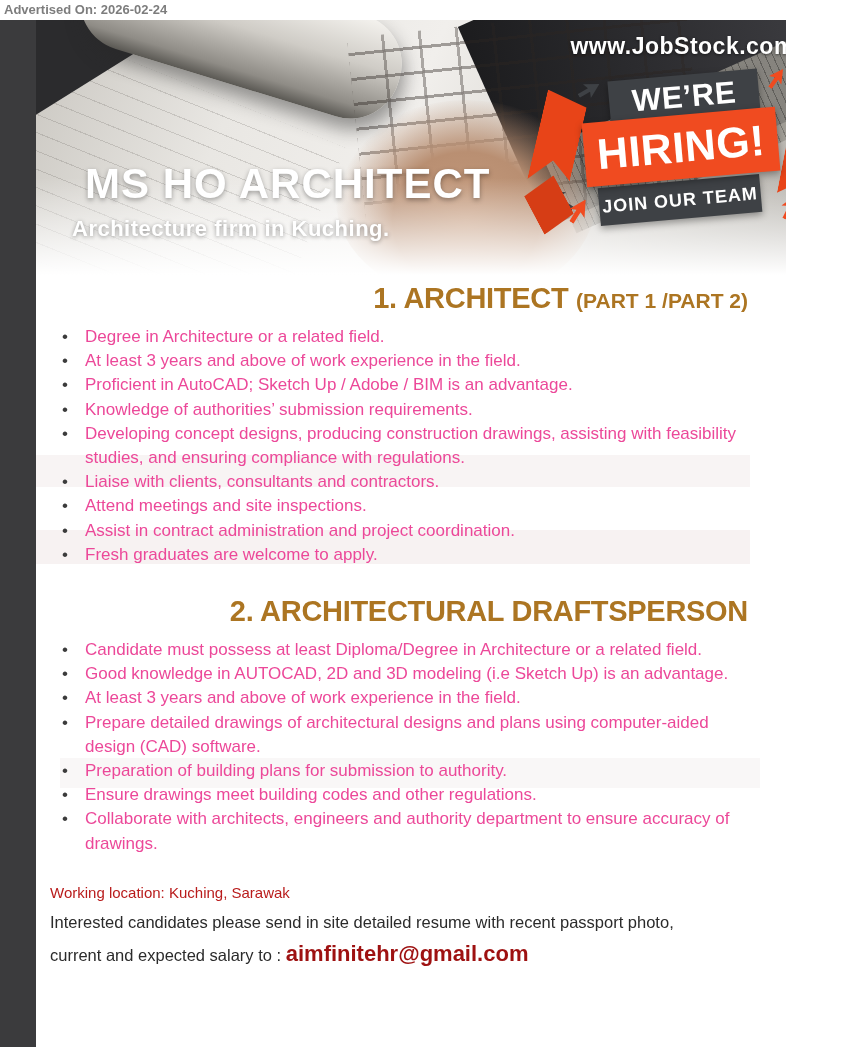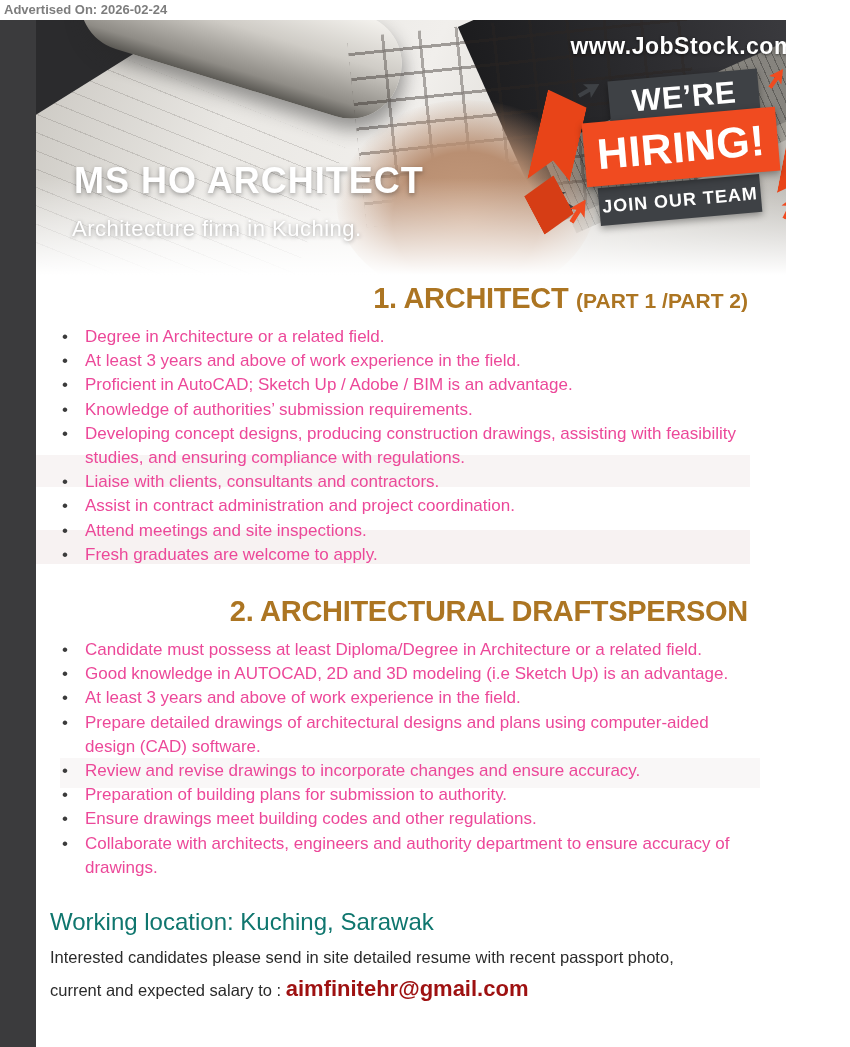--- a/index.html
+++ b/index.html
@@ -25,23 +25,23 @@
                repeating-linear-gradient(90deg,transparent 0 34px,rgba(45,38,34,.65) 34px 37px);}
   .ph-hand{left:300px;top:80px;width:260px;height:200px;border-radius:50%;
     background:radial-gradient(ellipse at 50% 60%,#c59b7d 0%,#b98f72 40%,rgba(185,143,114,0) 72%);}
   .ph-grid-l{left:-40px;top:60px;width:320px;height:220px;opacity:.35;transform:rotate(22deg);
     background:repeating-linear-gradient(0deg,transparent 0 16px,rgba(70,65,60,.5) 16px 17px);}
   .ph-fade{left:0;bottom:0;width:100%;height:110px;background:linear-gradient(rgba(255,255,255,0),#fff 88%);}
 
   .site-url{position:absolute;left:530px;top:13px;width:270px;font-size:23px;font-weight:bold;color:#fff;
     letter-spacing:.5px;text-shadow:0 1px 3px rgba(0,0,0,.55);white-space:nowrap;text-align:right;}
 
-  .company{position:absolute;left:38px;top:140px;font-size:36px;font-weight:bold;color:#fff;
+  .company{position:absolute;left:49px;top:140px;font-size:42px;font-weight:bold;color:#fff;
     letter-spacing:1px;text-shadow:0 2px 5px rgba(0,0,0,.35);white-space:nowrap;}
-  .tagline{position:absolute;left:36px;top:196px;font-size:22px;font-weight:normal;color:#fff;
+  .tagline{position:absolute;left:36px;top:196px;font-size:22px;font-weight:bold;color:#fff;
     letter-spacing:.5px;text-shadow:0 1px 4px rgba(0,0,0,.4);}
 
   
   .badge{position:absolute;left:495px;top:45px;width:305px;height:200px;}
   .banner{position:absolute;display:flex;align-items:center;justify-content:center;color:#fff;
     font-weight:bold;transform:rotate(-5deg);box-shadow:0 3px 7px rgba(0,0,0,.35);}
   .banner.were{left:78px;top:10px;width:150px;height:44px;background:#3e4145;font-size:31px;letter-spacing:.5px;z-index:2;}
   .banner.hiring{left:53px;top:50px;width:194px;height:64px;background:#f04b20;font-size:43px;letter-spacing:.5px;z-index:3;}
   .banner.join{left:68px;top:116px;width:162px;height:38px;background:#3e4145;font-size:18px;letter-spacing:1px;z-index:2;}
   .tail{position:absolute;background:#e84418;z-index:1;}
@@ -68,21 +68,21 @@
   .wm2{left:36px;top:530px;width:714px;height:34px;background:rgba(218,198,198,.22);}
   .wm3{left:60px;top:758px;width:700px;height:30px;background:rgba(214,200,200,.14);}
 
   
   .content{position:absolute;left:36px;top:276px;right:0;padding:0 38px 0 14px;}
   h2{margin:6px 0 10px;font-size:29px;font-weight:bold;color:#ac7522;letter-spacing:-.3px;white-space:nowrap;text-align:right;}
   h2 .suffix{font-size:21px;letter-spacing:0;}
   ul.job-bullets{list-style:none;margin:0 0 28px;padding:0;}
   ul.job-bullets li{position:relative;padding-left:35px;font-size:17px;line-height:24.2px;color:#ec4899;}
   ul.job-bullets li::before{content:"\2022";position:absolute;left:12px;top:0;color:#3c3c3c;}
-  .working-location{margin:16px 0 6px;font-size:24px;color:#0f766e;}
+  .working-location{margin:16px 0 6px;font-size:15px;color:#b91c1c;}
   .apply{margin:0;font-size:16.5px;line-height:31px;color:#2b2b2b;}
   .email{font-size:22px;font-weight:bold;color:#9e1111;text-decoration:none;}
 </style>
 </head>
 <body>
 
 <div class="page">
 
   <div class="advertised">Advertised On: 2026-02-24</div>
 
@@ -129,34 +129,33 @@
 
     <section>
       <h2><span>1. ARCHITECT</span> <span class="suffix">(PART 1 /PART 2)</span></h2>
       <ul class="job-bullets">
         <li>Degree in Architecture or a related field.</li>
         <li>At least 3 years and above of work experience in the field.</li>
         <li>Proficient in AutoCAD; Sketch Up / Adobe / BIM is an advantage.</li>
         <li>Knowledge of authorities’ submission requirements.</li>
         <li>Developing concept designs, producing construction drawings, assisting with feasibility studies, and ensuring compliance with regulations.</li>
         <li>Liaise with clients, consultants and contractors.</li>
+        <li>Attend meetings and site inspections.</li>
         <li>Assist in contract administration and project coordination.</li>
-        <li>Attend meetings and site inspections.</li>
         <li>Fresh graduates are welcome to apply.</li>
       </ul>
     </section>
 
     <section>
       <h2>2. ARCHITECTURAL DRAFTSPERSON</h2>
       <ul class="job-bullets">
         <li>Candidate must possess at least Diploma/Degree in Architecture or a related field.</li>
         <li>Good knowledge in AUTOCAD, 2D and 3D modeling (i.e Sketch Up) is an advantage.</li>
         <li>At least 3 years and above of work experience in the field.</li>
         <li>Prepare detailed drawings of architectural designs and plans using computer-aided design (CAD) software.</li>
-        <li>Review and revise drawings to incorporate changes and ensure accuracy.</li>
         <li>Preparation of building plans for submission to authority.</li>
         <li>Ensure drawings meet building codes and other regulations.</li>
         <li>Collaborate with architects, engineers and authority department to ensure accuracy of drawings.</li>
       </ul>
     </section>
 
     <div class="working-location">Working location: Kuching, Sarawak</div>
 
     <p class="apply">
       <span>Interested candidates please send in site detailed resume with recent passport photo,</span><br>

